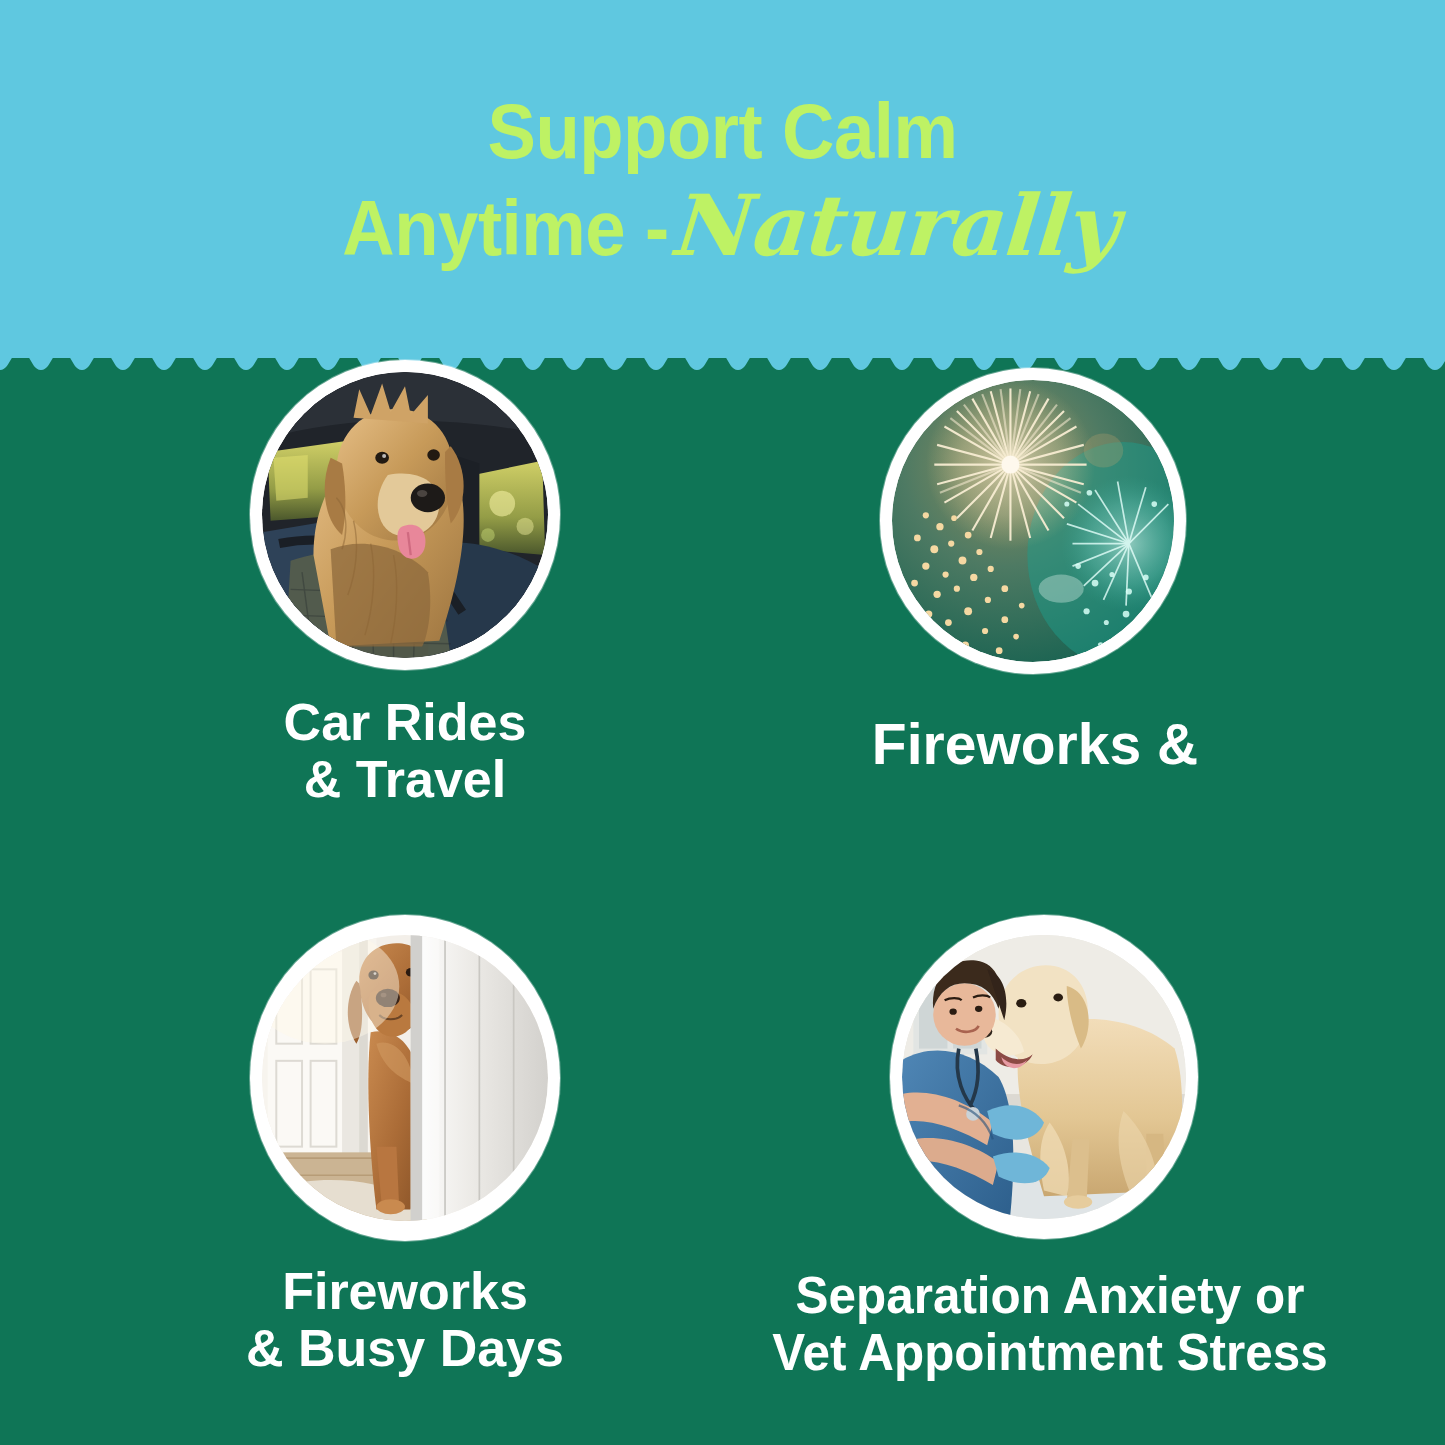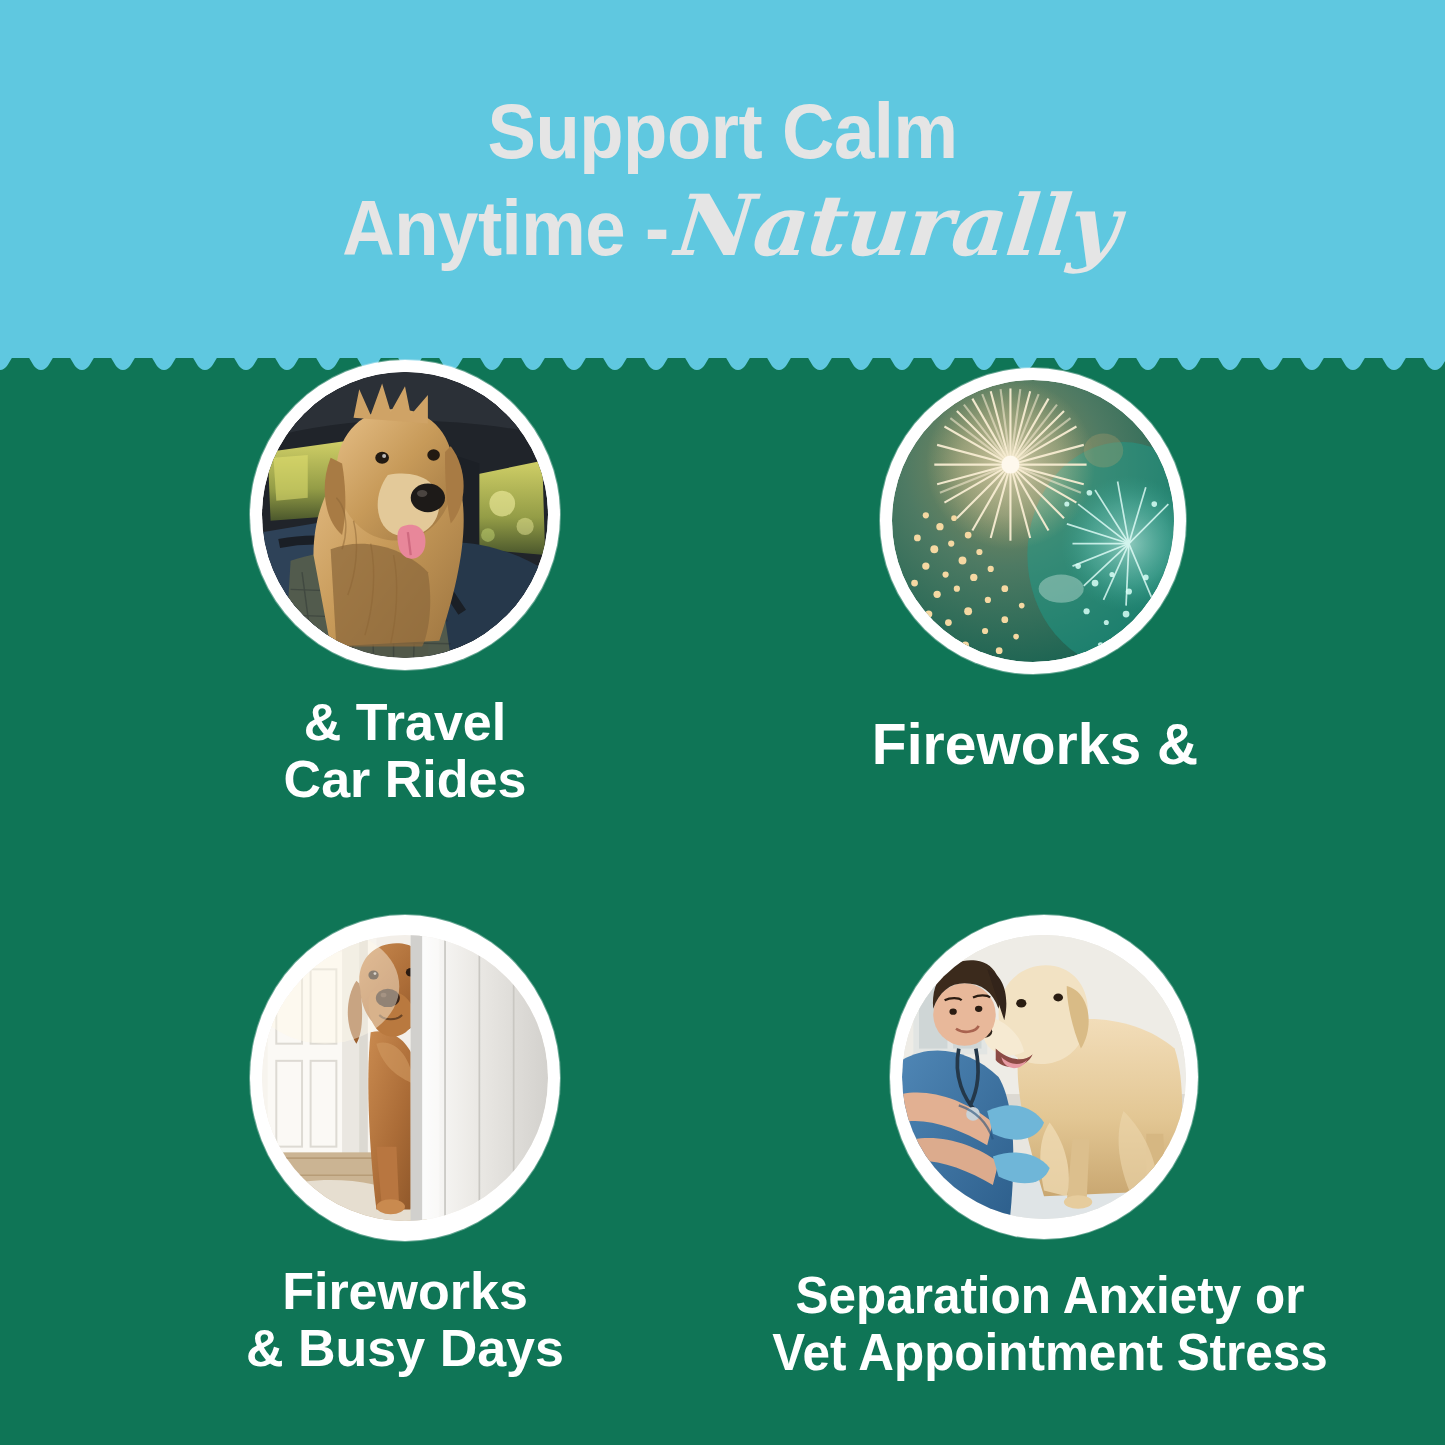--- a/index.html
+++ b/index.html
@@ -34,21 +34,21 @@
     height:34px;
     display:block;
   }
 
   
   #headline {
     position:absolute;
     left:0; top:92px;
     width:1445px;
     text-align:center;
-    color:#e5e5e5;
+    color:#bef264;
     line-height:1.0;
     z-index:5;
   }
   .hl-line {
     display:block;
     font-weight:700;
     letter-spacing:-0.5px;
   }
   #hl-line1 {
     font-size:78px;
@@ -228,22 +228,22 @@
                 <path d="M26,44 C30,48 30,56 28,62"></path>
                 <path d="M32,52 C34,60 33,70 30,78"></path>
                 <path d="M38,60 C40,70 39,82 36,92"></path>
                 <path d="M46,64 C48,74 47,86 45,95"></path>
               </g>
             </g>
           </svg>
         </div>
       </div>
       <div class="caption">
+        <span class="cap-line">Car Rides</span>
         <span class="cap-line">&amp; Travel</span>
-        <span class="cap-line">Car Rides</span>
       </div>
     </div>
 
     <div class="cell cell-1">
       <div class="photo-ring">
         <div class="photo">
           <svg viewBox="0 0 100 100">
             <defs>
               <clipPath id="c1">
                   <circle cx="50" cy="50" r="50"></circle>

